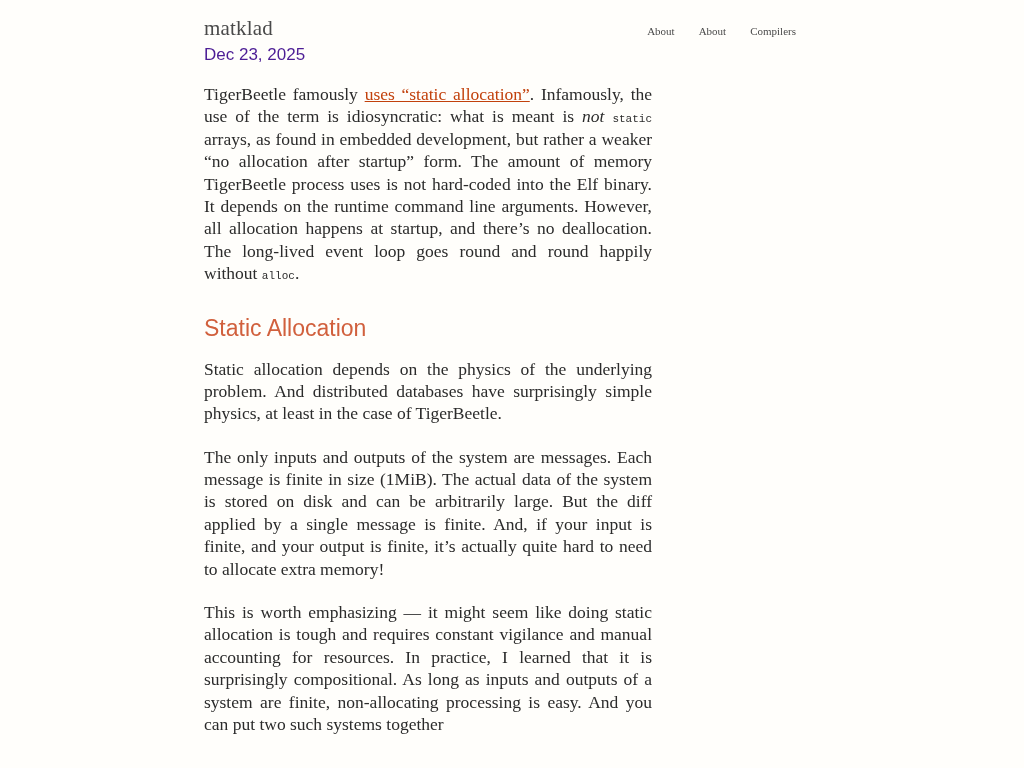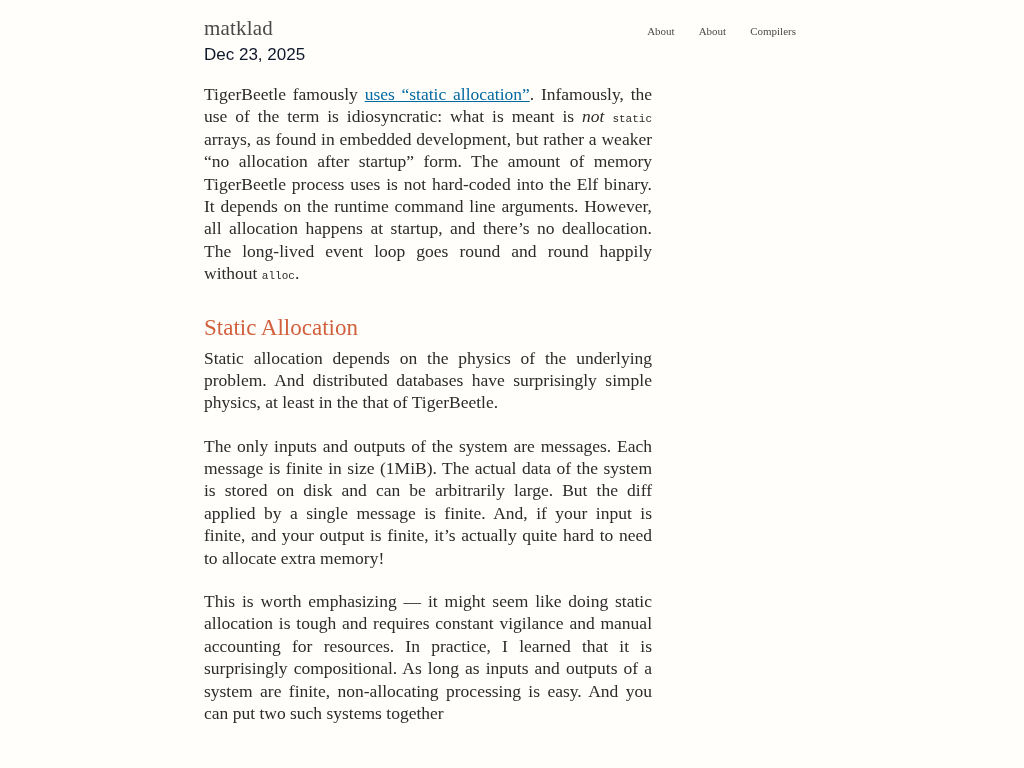--- a/index.html
+++ b/index.html
@@ -48,43 +48,43 @@
     font-weight: normal;
     font-size: 27px;
     color: #d1603d;
     margin: 28px 0 0 0;
     line-height: 1.2;
     letter-spacing: -0.1px;
   }
   .post-date {
     font-family: "Liberation Sans", sans-serif;
     font-size: 17px;
-    color: #0f172a;
+    color: #4c1d95;
     margin: 4px 0 0 0;
   }
   .section-title {
-    font-family: Liberation Serif, serif;
+    font-family: Liberation Sans, sans-serif;
     font-weight: normal;
     font-size: 23px;
     color: #d1603d;
-    margin: 30px 0 6px 0;
+    margin: 30px 0 16px 0;
   }
   p.body-text {
     font-size: 17.5px;
     line-height: 1.28;
     text-align: justify;
     margin: 0 0 21px 0;
     hyphens: auto;
     -webkit-hyphens: auto;
   }
   p.body-text:first-of-type {
     margin-top: 18px;
   }
   .content-link {
-    color: #0369a1;
+    color: #c2410c;
     text-decoration: underline;
   }
   code, .mono {
     font-family: "Liberation Mono", monospace;
     font-size: 11px;
   }
   em { font-style: italic; }
 </style>
 </head>
 <body>
@@ -102,20 +102,20 @@
 
   <main>
 
     <div class="post-date">Dec 23, 2025</div>
 
     <p class="body-text"><span>TigerBeetle famously </span><a href="#" class="content-link">uses “static allocation”</a><span>. Infamously, the use of the term is idiosyncratic: what is meant is </span><em>not</em><span> </span><code>static</code><span> arrays, as found in embedded development, but rather a weaker “no allocation after startup” form. The amount of memory TigerBeetle process uses is not hard-coded into the Elf binary. It depends on the runtime command line arguments. However, all allocation happens at startup, and there’s no deallocation. The long-lived event loop goes round and round happily without </span><code>alloc</code><span>.</span></p>
 
 
     <h2 class="section-title">Static Allocation</h2>
 
-    <p class="body-text">Static allocation depends on the physics of the underlying problem. And distributed databases have surprisingly simple physics, at least in the that of TigerBeetle.</p>
+    <p class="body-text">Static allocation depends on the physics of the underlying problem. And distributed databases have surprisingly simple physics, at least in the case of TigerBeetle.</p>
 
     <p class="body-text">The only inputs and outputs of the system are messages. Each message is finite in size (1MiB). The actual data of the system is stored on disk and can be arbitrarily large. But the diff applied by a single message is finite. And, if your input is finite, and your output is finite, it’s actually quite hard to need to allocate extra memory!</p>
 
     <p class="body-text">This is worth emphasizing — it might seem like doing static allocation is tough and requires constant vigilance and manual accounting for resources. In practice, I learned that it is surprisingly compositional. As long as inputs and outputs of a system are finite, non-allocating processing is easy. And you can put two such systems together</p>
 
   </main>
 </div>
 
 </body></html>

